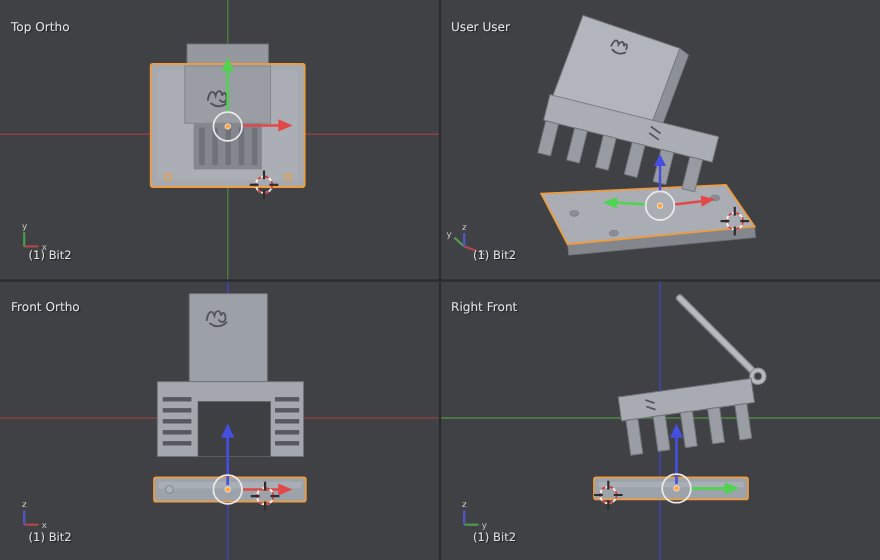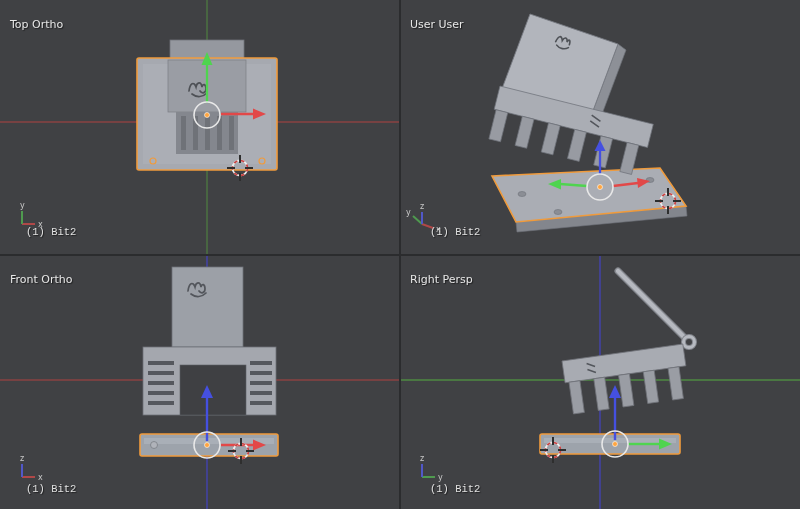--- a/index.html
+++ b/index.html
@@ -7,21 +7,21 @@
          font-family:"DejaVu Sans",sans-serif;}
   .vp{position:absolute;overflow:hidden;background:#404144;}
   #vp-tl{left:0;top:0;width:400px;height:255px;}
   #vp-tr{left:400px;top:0;width:400px;height:255px;}
   #vp-bl{left:0;top:255px;width:400px;height:254px;padding-left:28px;}
   #vp-br{left:400px;top:255px;width:400px;height:254px;}
   .vp svg{position:absolute;left:0;top:0;}
   .vp-label{position:absolute;left:10px;top:6px;font-size:11px;color:#e6e6e6;
             text-shadow:1px 1px 1px rgba(0,0,0,.55);white-space:nowrap;z-index:3;margin-top:12px;}
   .vp-status{position:absolute;font-size:10.5px;color:#e2e2e2;
-             text-shadow:1px 1px 1px rgba(0,0,0,.55);white-space:nowrap;z-index:3;font-family:Liberation Mono, monospace;}
+             text-shadow:1px 1px 1px rgba(0,0,0,.55);white-space:nowrap;z-index:3;}
   #vp-tl .vp-status{left:26px;top:226px;}
   #vp-tr .vp-status{left:30px;top:226px;}
   #vp-bl .vp-status{left:26px;top:228px;}
   #vp-br .vp-status{left:30px;top:228px;}
   .sep-v{position:absolute;left:399px;top:0;width:2px;height:509px;background:#2b2c2e;z-index:5;}
   .sep-h{position:absolute;left:0;top:254px;width:800px;height:2px;background:#2b2c2e;z-index:5;}
   .gz-letter{font-size:8px;fill:#c8c8c8;}
 </style>
 </head>
 <body>
@@ -199,21 +199,21 @@
         <line x1="0" y1="0" x2="13" y2="0" stroke="#b04848" stroke-width="2"></line>
         <line x1="0" y1="0" x2="0" y2="-13" stroke="#5158c8" stroke-width="2"></line>
         <text class="gz-letter" x="16" y="3">x</text>
         <text class="gz-letter" x="-2" y="-16">z</text>
       </g>
     </svg>
     <div class="vp-status">(1) Bit2</div>
   </div>
 
   <div class="vp" id="vp-br">
-    <div class="vp-label">Right Persp</div>
+    <div class="vp-label">Right Front</div>
     <svg width="400" height="254" viewBox="0 0 400 254">
       <line x1="200" y1="0" x2="200" y2="254" stroke="#4343b0" stroke-width="1.4"></line>
       <line x1="0" y1="125" x2="400" y2="125" stroke="#4e8a42" stroke-width="1.4"></line>
 
       <g>
         <line x1="218" y1="16" x2="283" y2="81" stroke="#84878e" stroke-width="7" stroke-linecap="round"></line>
         <line x1="218" y1="16" x2="283" y2="81" stroke="#b6b9c0" stroke-width="4.5" stroke-linecap="round"></line>
         <circle cx="289" cy="87" r="5.5" fill="none" stroke="#84878e" stroke-width="5"></circle>
         <circle cx="289" cy="87" r="5.5" fill="none" stroke="#b6b9c0" stroke-width="3"></circle>
       </g>

